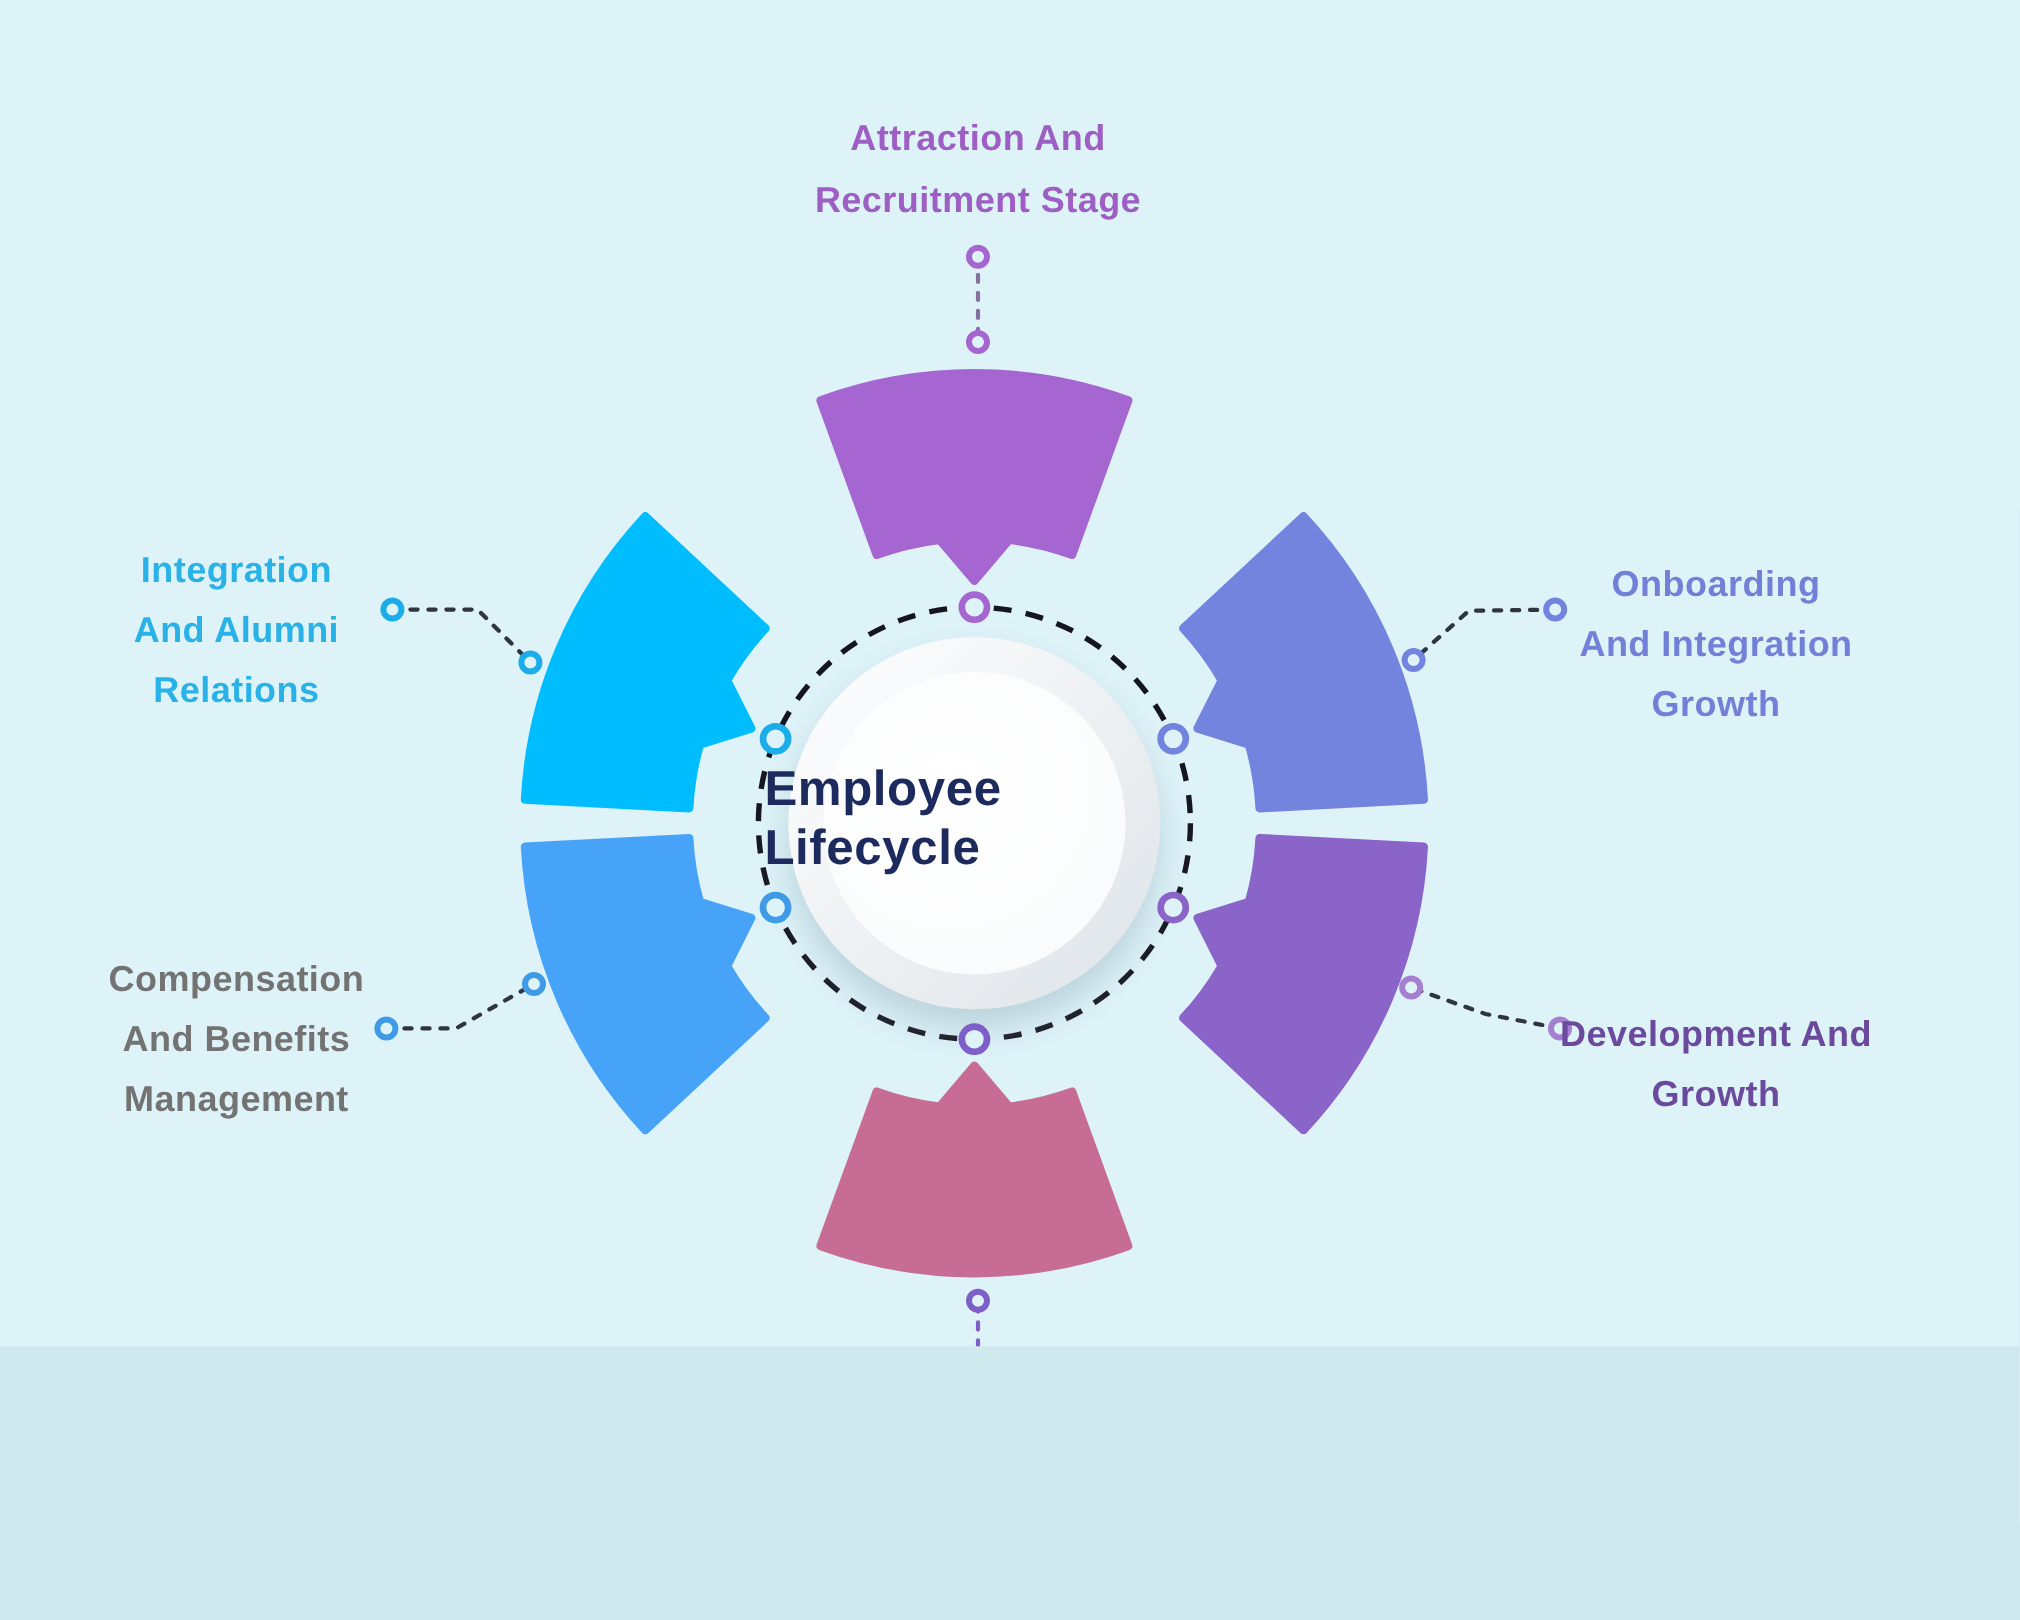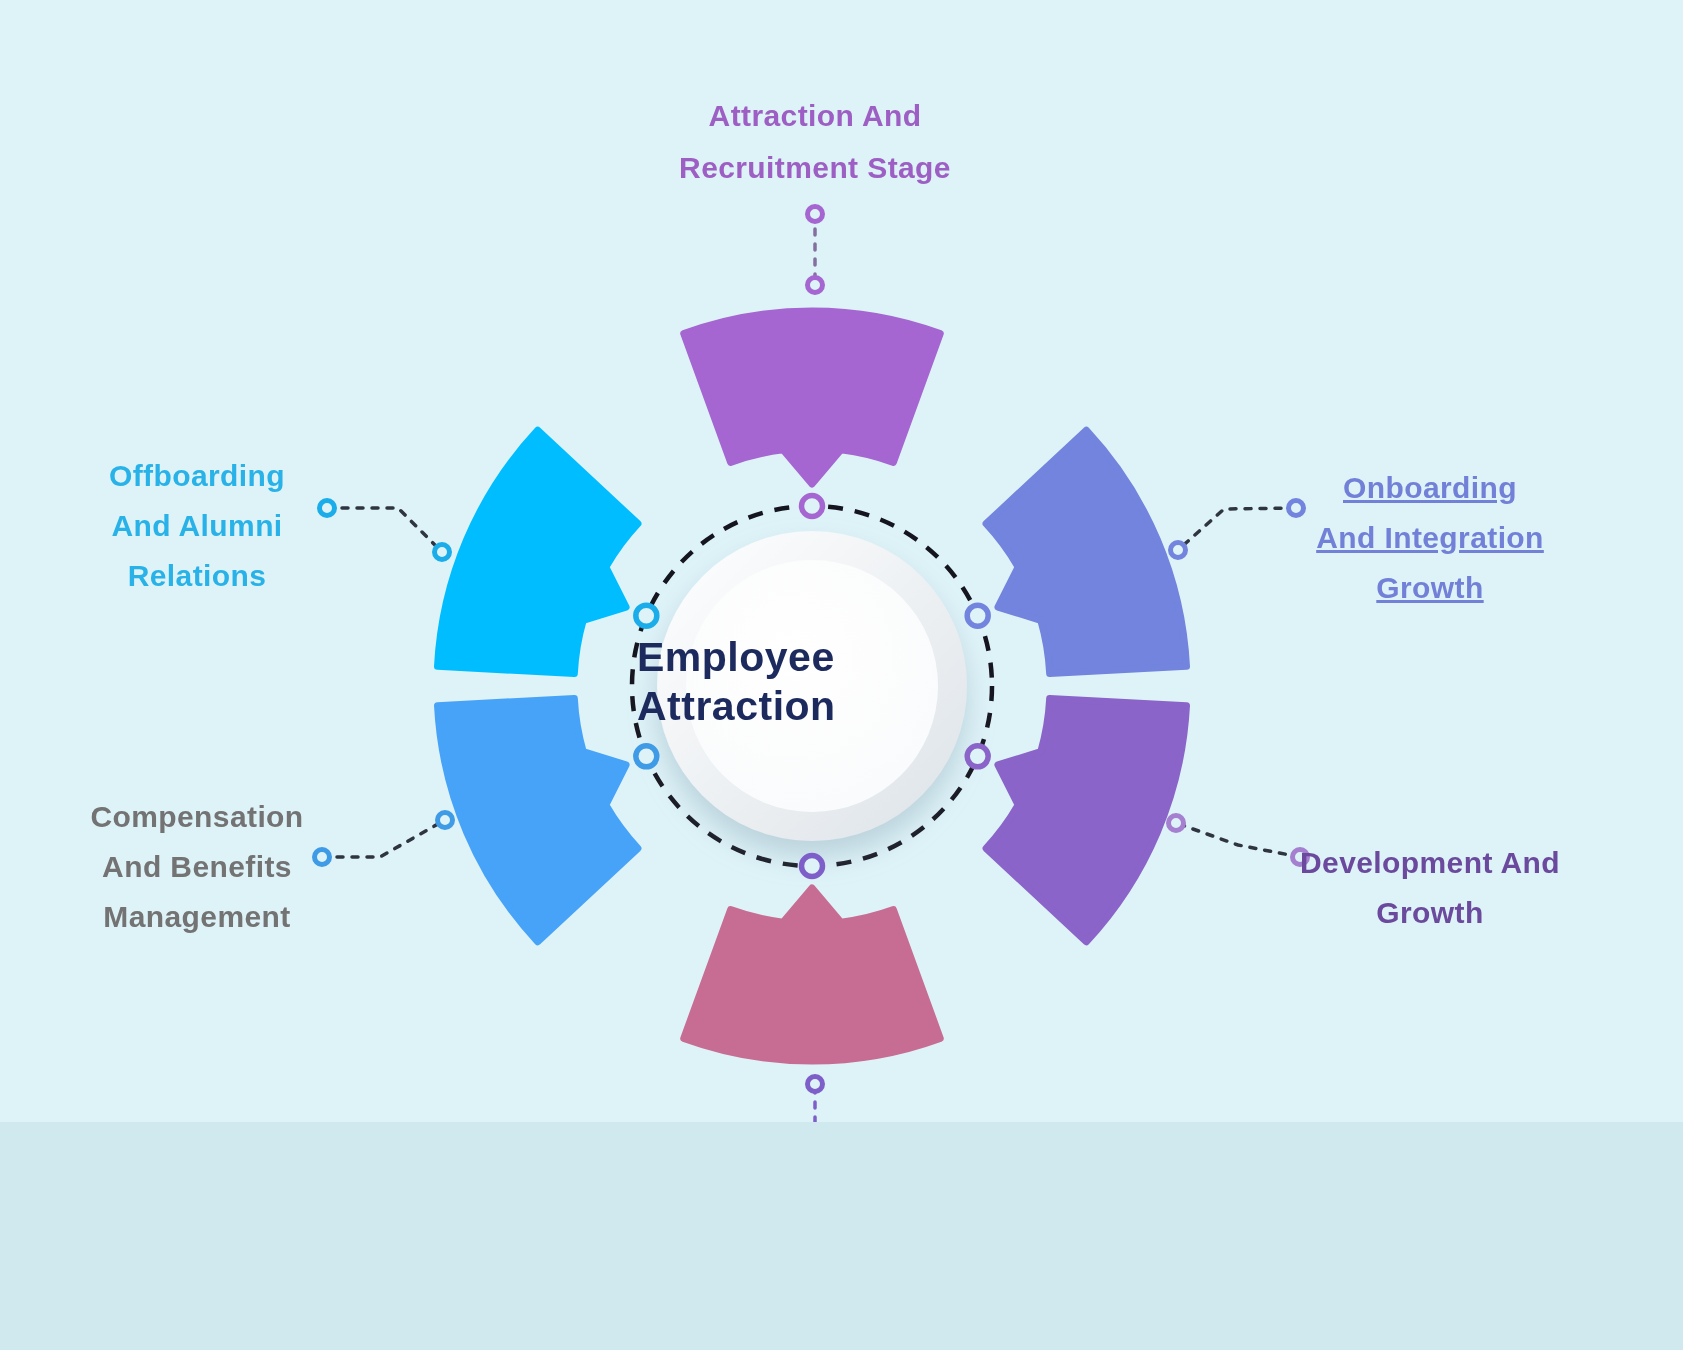--- a/index.html
+++ b/index.html
@@ -16,21 +16,21 @@
     font-weight:700;
     font-size:30px;
     line-height:50px;
     letter-spacing:.4px;
     text-align:center;
   }
   .pos-top{left:585px;top:90px;width:460px;line-height:52px;}
   .pos-bottom{left:585px;top:1167px;width:460px;line-height:48px;}
   .pos-left-top{left:27px;top:451px;width:340px;}
   .pos-left-bottom{left:27px;top:792px;width:340px;}
-  .pos-right-top{left:1230px;top:463px;width:400px;text-decoration:underline;}
+  .pos-right-top{left:1230px;top:463px;width:400px;}
   .pos-right-bottom{left:1230px;top:795px;width:400px;}
   .center-title{
     position:absolute;
     left:637px;top:633px;width:350px;
     font-weight:700;font-size:41px;line-height:49px;
     letter-spacing:.5px;text-align:left;
   }
 </style>
 </head>
 <body>
@@ -104,23 +104,23 @@
   </div>
 
 
   <div class="stage-label pos-left-bottom" style="color: #737373;">
     <div>Compensation</div>
     <div>And Benefits</div>
     <div>Management</div>
   </div>
 
   <div class="stage-label pos-left-top" style="color: rgb(41, 178, 232);">
-    <div>Offboarding</div>
+    <div>Integration</div>
     <div>And Alumni</div>
     <div>Relations</div>
   </div>
 
   <div class="center-title" style="color: rgb(28, 42, 94);">
     <div>Employee</div>
-    <div>Attraction</div>
+    <div>Lifecycle</div>
   </div>
 
 </div>
 
 </body></html>

